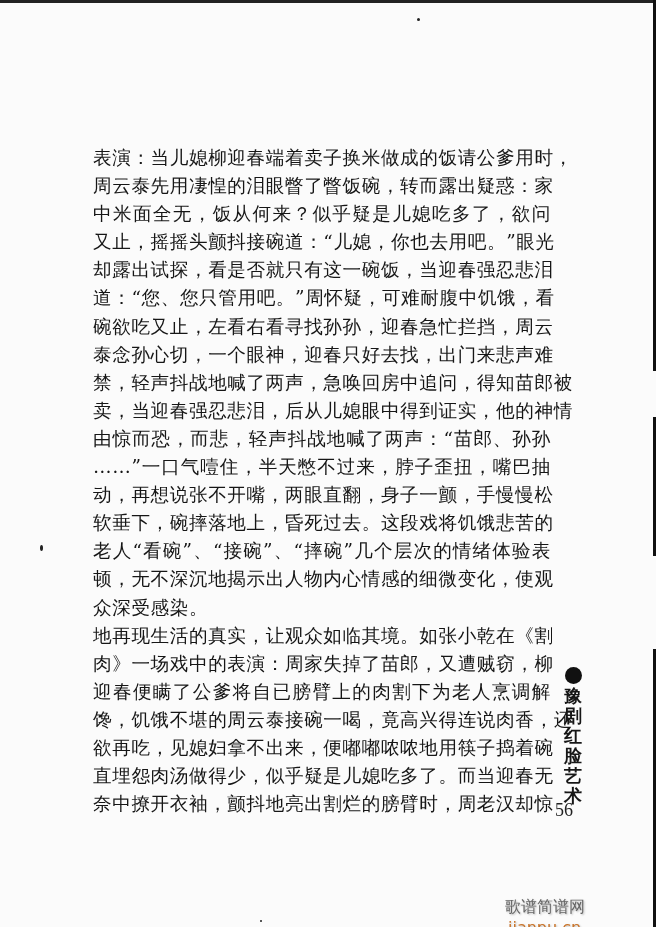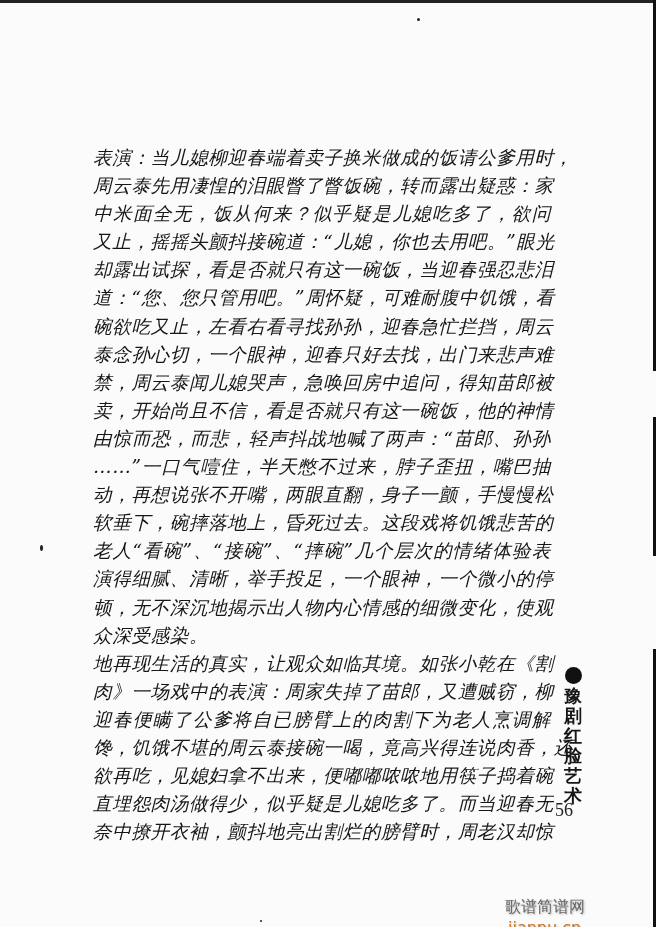--- a/index.html
+++ b/index.html
@@ -3,21 +3,21 @@
 <meta charset="utf-8">
 <style>
   html, body { margin: 0; padding: 0; }
   body {
     width: 656px; height: 927px; background: #fbfbfb; position: relative; overflow: hidden;
     font-family: "DejaVu Serif", "Liberation Serif", serif; color: #161616;
   }
   .top-edge { position: absolute; left: 0; top: 0; width: 656px; height: 3px; background: #222; }
   .right-edge { position: absolute; right: 0; top: 0; width: 3px; height: 927px;
     background: linear-gradient(#111 0 40%, #fbfbfb 40% 45%, #111 45% 60%, #fbfbfb 60% 70%, #111 70% 100%); }
-  .page-body { position: absolute; left: 93px; top: 144px; width: 458px; font-style: italic; }
+  .page-body { position: absolute; left: 93px; top: 144px; width: 458px; }
   .line {
     height: 28.1px; line-height: 28.1px; font-size: 18.6px; letter-spacing: 0.6px;
     white-space: nowrap; text-align: justify; text-align-last: justify;
   }
   .line.last { text-align-last: left; }
   .line.indent { padding-left: 38px; }
   .side-tab { position: absolute; left: 561px; top: 667px; width: 24px; text-align: center; }
   .bullet { width: 17px; height: 17px; border-radius: 50%; background: #111; margin: 0 auto 2px; }
   .tab-char { display: block; font-size: 18px; line-height: 20px; font-weight: bold; font-family: "DejaVu Sans", sans-serif; }
   .page-number { position: absolute; left: 555px; top: 800px; font-size: 18px; font-family: "Liberation Serif", serif; color: #222; }
@@ -38,28 +38,27 @@
 <main class="page-body">
   <section>
     <div class="line">表演：当儿媳柳迎春端着卖子换米做成的饭请公爹用时，</div>
     <div class="line">周云泰先用凄惶的泪眼瞥了瞥饭碗，转而露出疑惑：家</div>
     <div class="line">中米面全无，饭从何来？似乎疑是儿媳吃多了，欲问</div>
     <div class="line">又止，摇摇头颤抖接碗道：“儿媳，你也去用吧。”眼光</div>
     <div class="line">却露出试探，看是否就只有这一碗饭，当迎春强忍悲泪</div>
     <div class="line">道：“您、您只管用吧。”周怀疑，可难耐腹中饥饿，看</div>
     <div class="line">碗欲吃又止，左看右看寻找孙孙，迎春急忙拦挡，周云</div>
     <div class="line">泰念孙心切，一个眼神，迎春只好去找，出门来悲声难</div>
-    <div class="line">禁，周云泰闻儿媳哭声，急唤回房中追问，得知苗郎被</div>
-    <div class="line">卖，开始尚且不信，看是否就只有这一碗饭，他的神情</div>
+    <div class="line">禁，轻声抖战地喊了两声，急唤回房中追问，得知苗郎被</div>
+    <div class="line">卖，当迎春强忍悲泪，后从儿媳眼中得到证实，他的神情</div>
     <div class="line">由惊而恐，而悲，轻声抖战地喊了两声：“苗郎、孙孙</div>
     <div class="line">……”一口气噎住，半天憋不过来，脖子歪扭，嘴巴抽</div>
     <div class="line">动，再想说张不开嘴，两眼直翻，身子一颤，手慢慢松</div>
     <div class="line">软垂下，碗摔落地上，昏死过去。这段戏将饥饿悲苦的</div>
     <div class="line">老人“看碗”、“接碗”、“摔碗”几个层次的情绪体验表</div>
-    <div class="line">演得细腻、清晰，举手投足，一个眼神，一个微小的停</div>
     <div class="line">顿，无不深沉地揭示出人物内心情感的细微变化，使观</div>
     <div class="line last">众深受感染。</div>
   </section>
   <section>
     <div class="line">地再现生活的真实，让观众如临其境。如张小乾在《割</div>
     <div class="line">肉》一场戏中的表演：周家失掉了苗郎，又遭贼窃，柳</div>
     <div class="line">迎春便瞒了公爹将自已膀臂上的肉割下为老人烹调解</div>
     <div class="line">馋，饥饿不堪的周云泰接碗一喝，竟高兴得连说肉香，还</div>
     <div class="line">欲再吃，见媳妇拿不出来，便嘟嘟哝哝地用筷子捣着碗</div>
     <div class="line">直埋怨肉汤做得少，似乎疑是儿媳吃多了。而当迎春无</div>

